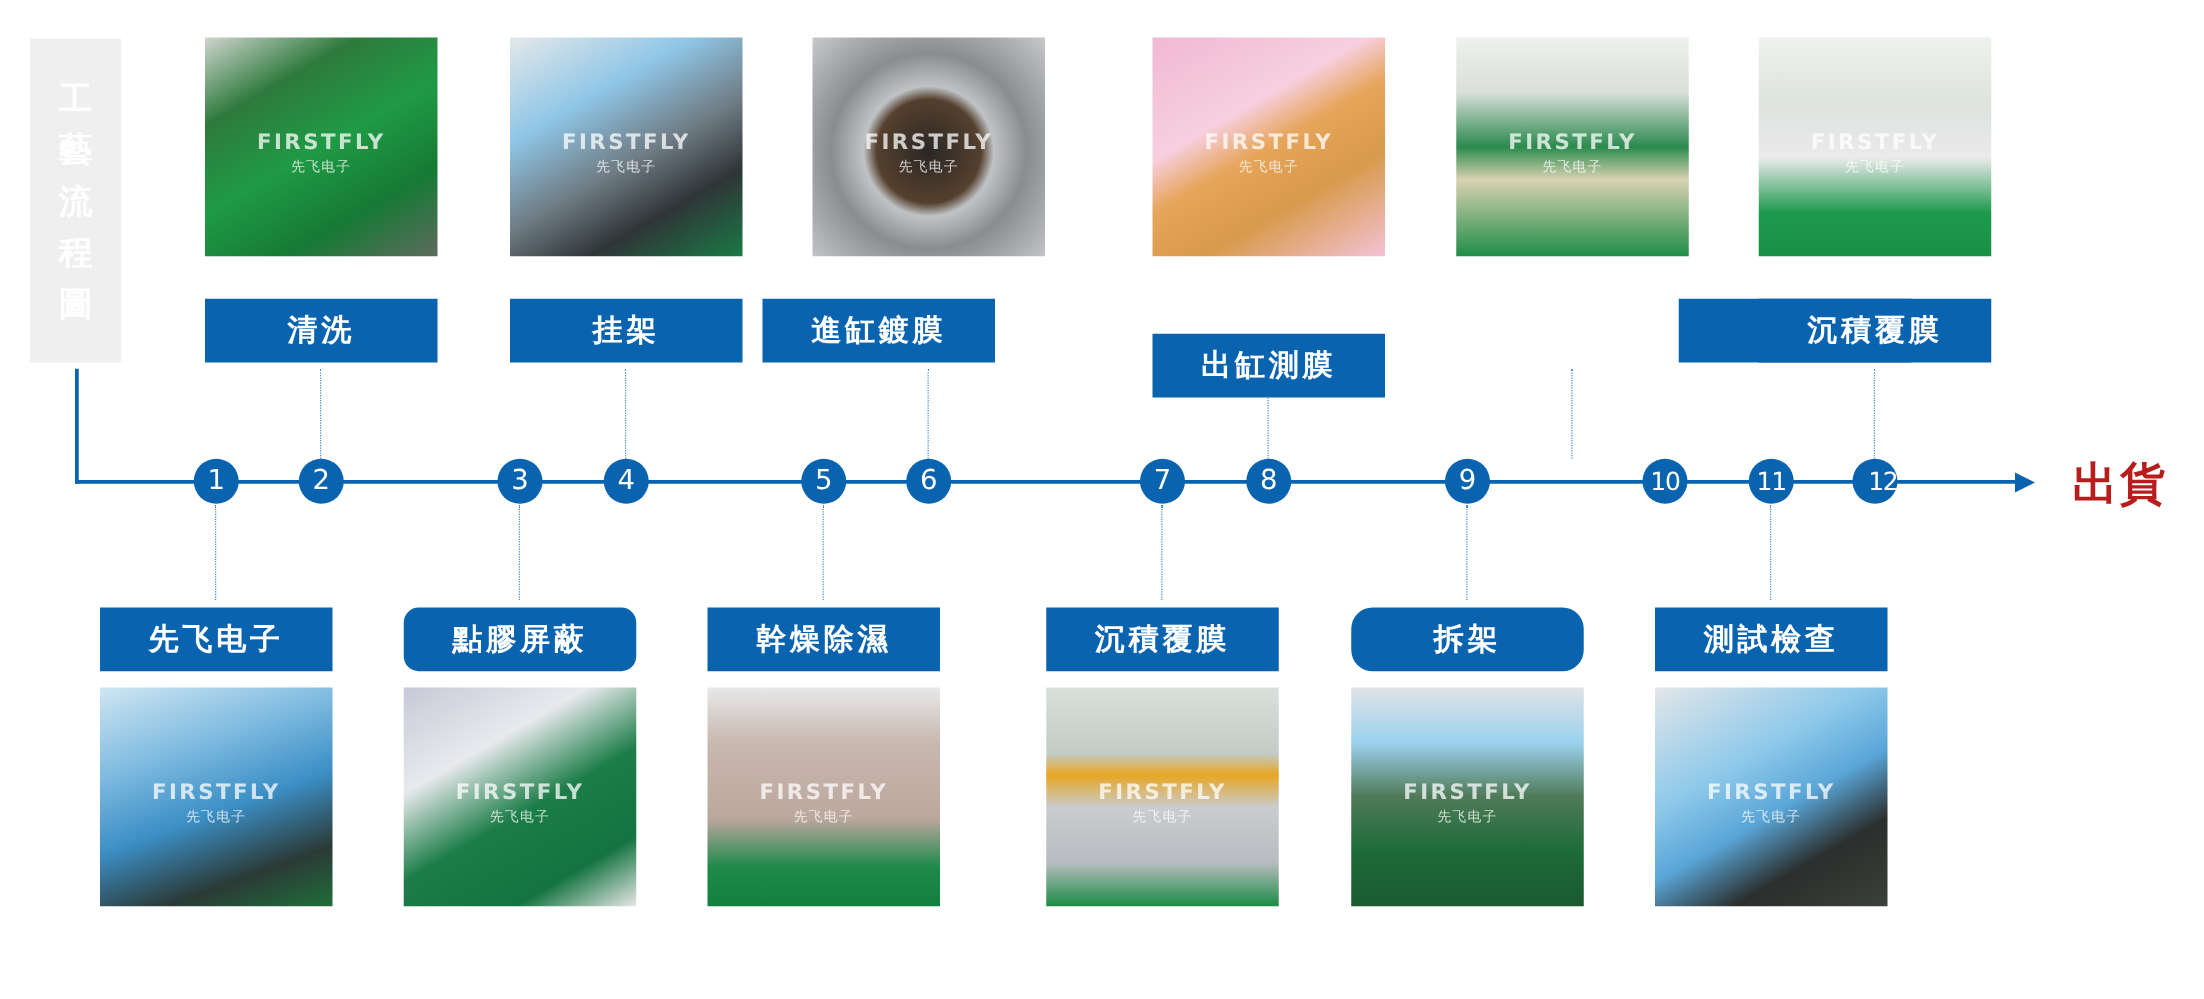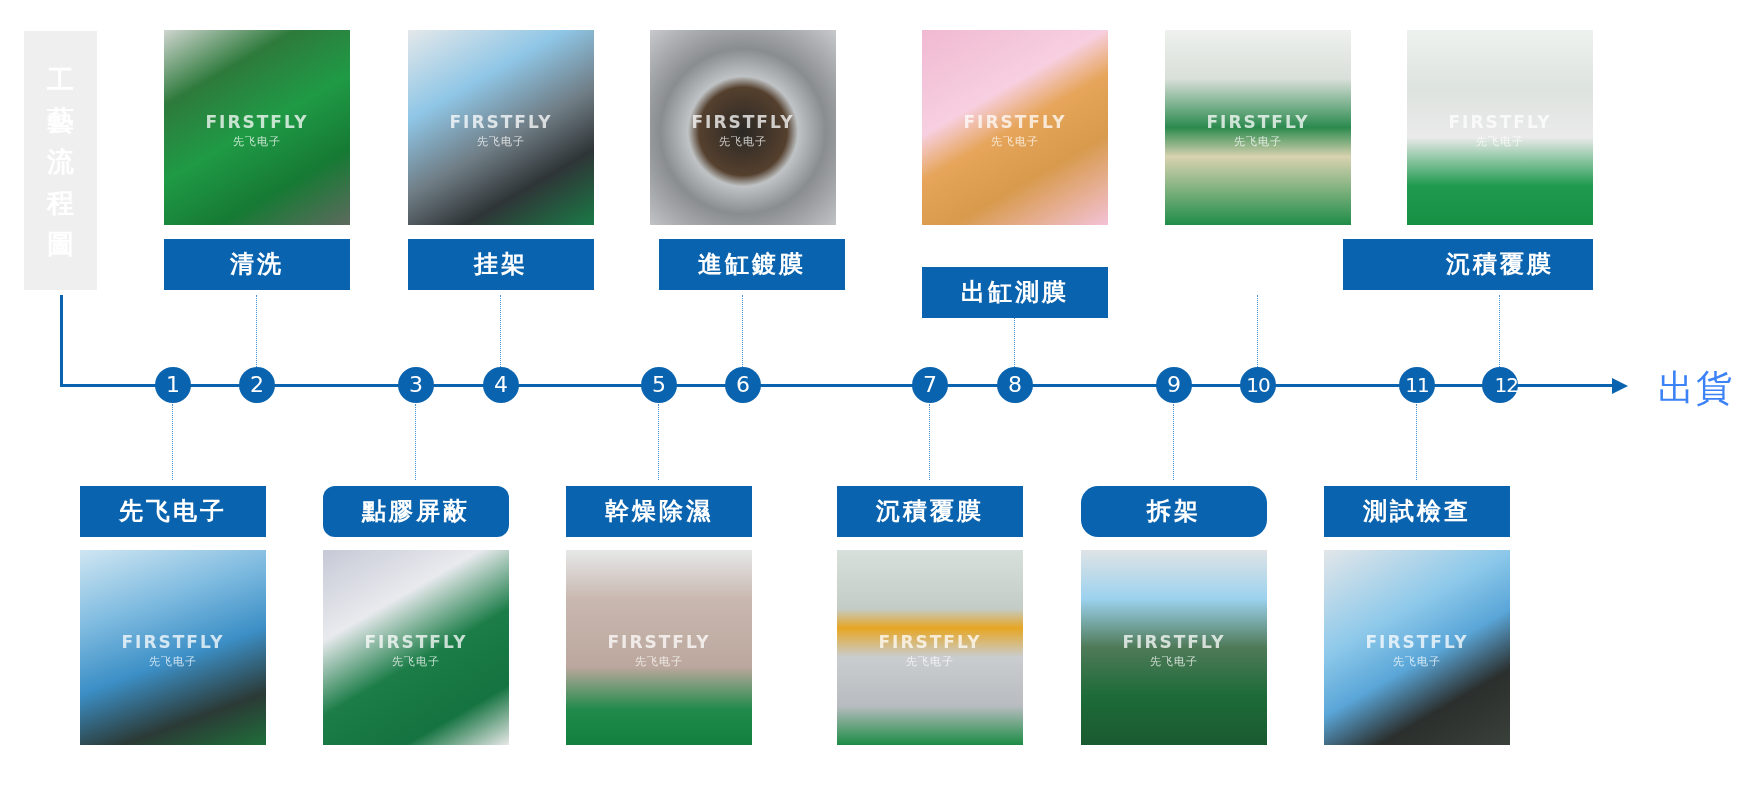--- a/index.html
+++ b/index.html
@@ -5,28 +5,28 @@
   html, body { margin:0; padding:0; background:#ffffff; }
   body { width:1763px; height:799px; position:relative; overflow:hidden;
          font-family:"DejaVu Sans", "Liberation Sans", sans-serif; }
   .abs { position:absolute; }
   .title-box { left:24px; top:31px; width:73px; height:259px; background:#efefef;
                display:flex; flex-direction:column; align-items:center; justify-content:flex-start; padding-top:28px; box-sizing:border-box; }
   .title-box span { color:#ffffff; font-weight:bold; font-size:27px; line-height:41px; display:block; }
   .vline { left:60px; top:295px; width:3px; height:92px; background:#0a63ae; }
   .hline { left:60px; top:384px; width:1560px; height:3px; background:#0a63ae; }
   .arrow { left:1612px; top:378px; width:0; height:0; border-top:8px solid transparent; border-bottom:8px solid transparent; border-left:16px solid #0a63ae; }
-  .ship { left:1658px; top:368px; color:#3b82f6; font-weight:normal; font-size:36px; letter-spacing:2px; line-height:40px; }
+  .ship { left:1658px; top:368px; color:#b91c1c; font-weight:bold; font-size:36px; letter-spacing:2px; line-height:40px; }
   .circle { width:36px; height:36px; border-radius:50%; background:#0a63ae; color:#ffffff;
             font-size:22px; line-height:36px; text-align:center; top:367px; margin-left:-18px; }
   .circle.two { font-size:20px; letter-spacing:-1px; }
   .dot { width:0; border-left:1.5px dotted #4a8fd0; margin-left:-1px; }
   .label { width:186px; height:51px; background:#0a63ae; color:#ffffff; font-weight:bold;
            font-size:24px; line-height:51px; text-align:center; letter-spacing:3px; margin-left:-93px; }
-  .photo { width:186px; height:195px; margin-left:-93px; overflow:hidden; }
+  .photo { width:186px; height:175px; margin-left:-93px; overflow:hidden; }
   .wm { position:absolute; left:0; right:0; top:42%; text-align:center; color:rgba(255,255,255,0.75);
         font-weight:bold; font-size:17px; letter-spacing:2px; line-height:20px; }
   .wm small { display:block; font-size:11px; font-weight:normal; letter-spacing:1px; }
 </style>
 </head>
 <body>
 
 <div class="abs title-box">
   <span>工</span>
   <span>藝</span>
@@ -66,21 +66,21 @@
       <div class="wm"><span>FIRSTFLY</span><small>先飞电子</small></div>
     </div>
     <div class="abs circle" style="left: 659px;">5</div>
     <div class="abs dot" style="left: 659px; top: 404px; height: 76px;"></div>
     <div class="abs label" style="left: 659px; top: 486px;">幹燥除濕</div>
     <div class="abs photo" style="left: 659px; top: 550px; background: linear-gradient(rgb(230, 232, 232) 0%, rgb(201, 184, 176) 25%, rgb(187, 167, 157) 60%, rgb(31, 138, 74) 82%, rgb(19, 128, 64) 100%);">
       <div class="wm"><span>FIRSTFLY</span><small>先飞电子</small></div>
     </div>
     <div class="abs circle" style="left: 743px;">6</div>
     <div class="abs dot" style="left: 743px; top: 295px; height: 72px;"></div>
-    <div class="abs label" style="left: 752px; top: 239px;">進缸鍍膜</div>
+    <div class="abs label" style="left: 703px; top: 239px;">進缸鍍膜</div>
     <div class="abs photo" style="left: 743px; top: 30px; background: radial-gradient(circle at 50% 52%, rgb(42, 39, 36) 0%, rgb(85, 64, 46) 32%, rgb(191, 195, 197) 40%, rgb(138, 141, 144) 60%, rgb(199, 201, 204) 100%);">
       <div class="wm"><span>FIRSTFLY</span><small>先飞电子</small></div>
     </div>
     <div class="abs circle" style="left: 930px;">7</div>
     <div class="abs dot" style="left: 930px; top: 404px; height: 76px;"></div>
     <div class="abs label" style="left: 930px; top: 486px;">沉積覆膜</div>
     <div class="abs photo" style="left: 930px; top: 550px; background: linear-gradient(rgb(216, 224, 220) 0%, rgb(196, 204, 200) 30%, rgb(230, 166, 35) 40%, rgb(201, 205, 208) 55%, rgb(184, 188, 192) 80%, rgb(28, 140, 68) 100%);">
       <div class="wm"><span>FIRSTFLY</span><small>先飞电子</small></div>
     </div>
     <div class="abs circle" style="left: 1015px;">8</div>
@@ -88,21 +88,21 @@
     <div class="abs label" style="left: 1015px; top: 239px; margin-top: 28px;">出缸測膜</div>
     <div class="abs photo" style="left: 1015px; top: 30px; background: linear-gradient(150deg, rgb(240, 185, 210) 0%, rgb(247, 207, 224) 35%, rgb(230, 165, 90) 50%, rgb(216, 154, 76) 70%, rgb(243, 194, 214) 100%);">
       <div class="wm"><span>FIRSTFLY</span><small>先飞电子</small></div>
     </div>
     <div class="abs circle" style="left: 1174px;">9</div>
     <div class="abs dot" style="left: 1174px; top: 404px; height: 76px;"></div>
     <div class="abs label" style="left: 1174px; top: 486px; border-radius: 17px;">拆架</div>
     <div class="abs photo" style="left: 1174px; top: 550px; background: linear-gradient(rgb(223, 227, 230) 0%, rgb(156, 210, 238) 25%, rgb(79, 122, 88) 50%, rgb(29, 107, 56) 75%, rgb(26, 90, 48) 100%);">
       <div class="wm"><span>FIRSTFLY</span><small>先飞电子</small></div>
     </div>
-    <div class="abs circle two" style="left: 1258px;">10</div>
+    <div class="abs circle two" style="left: 1332px;">10</div>
     <div class="abs dot" style="left: 1258px; top: 295px; height: 72px;"></div>
     <div class="abs label" style="left: 1299px; top: 239px; margin-left: 44px;">拔膠</div>
     <div class="abs photo" style="left: 1258px; top: 30px; background: linear-gradient(rgb(238, 241, 238) 0%, rgb(217, 223, 217) 25%, rgb(43, 138, 78) 50%, rgb(216, 210, 176) 65%, rgb(31, 141, 72) 100%);">
       <div class="wm"><span>FIRSTFLY</span><small>先飞电子</small></div>
     </div>
     <div class="abs circle two" style="left: 1417px;">11</div>
     <div class="abs dot" style="left: 1417px; top: 404px; height: 76px;"></div>
     <div class="abs label" style="left: 1417px; top: 486px;">測試檢查</div>
     <div class="abs photo" style="left: 1417px; top: 550px; background: linear-gradient(150deg, rgb(226, 230, 233) 0%, rgb(142, 201, 234) 35%, rgb(90, 166, 216) 55%, rgb(43, 47, 45) 75%, rgb(58, 64, 58) 100%);">
       <div class="wm"><span>FIRSTFLY</span><small>先飞电子</small></div>

